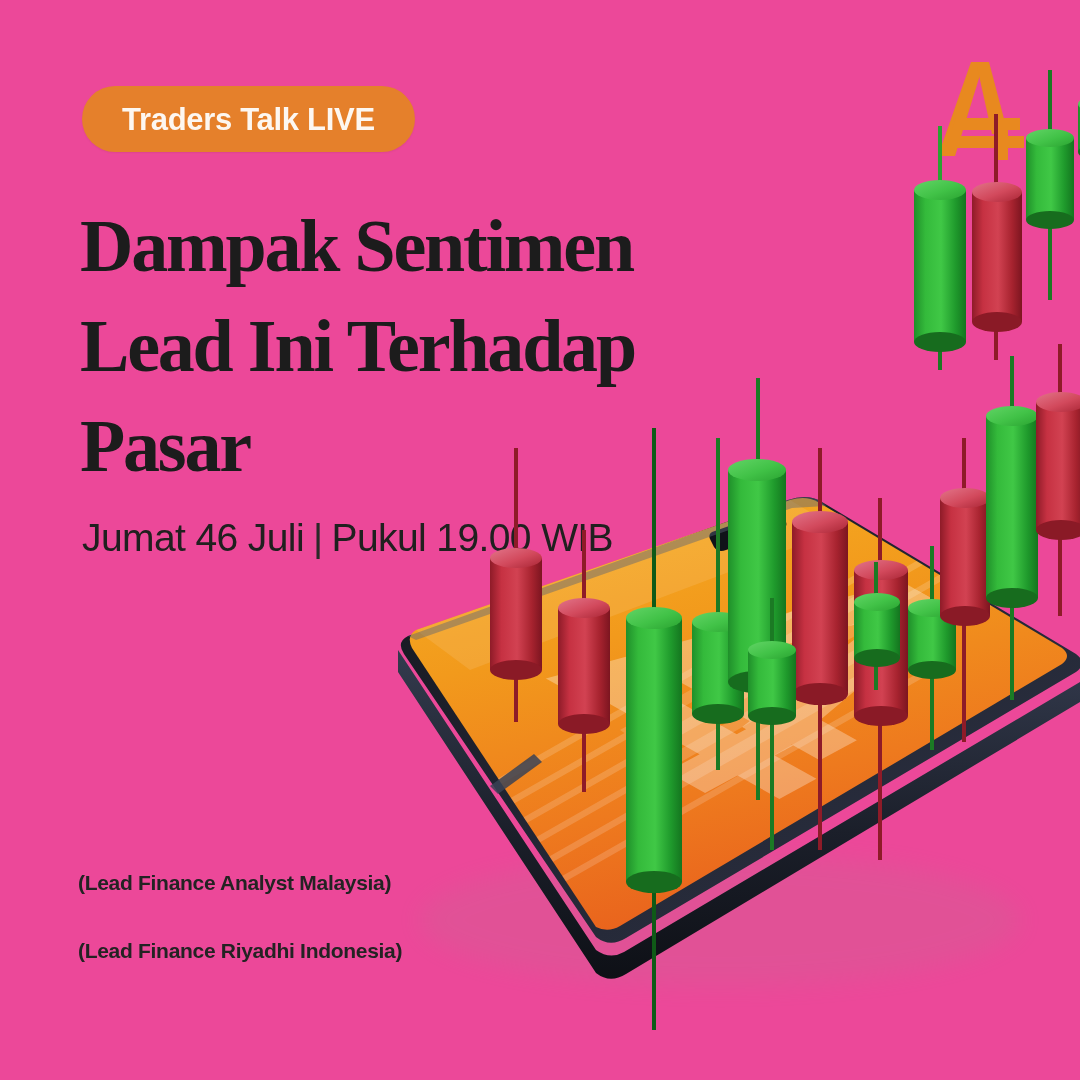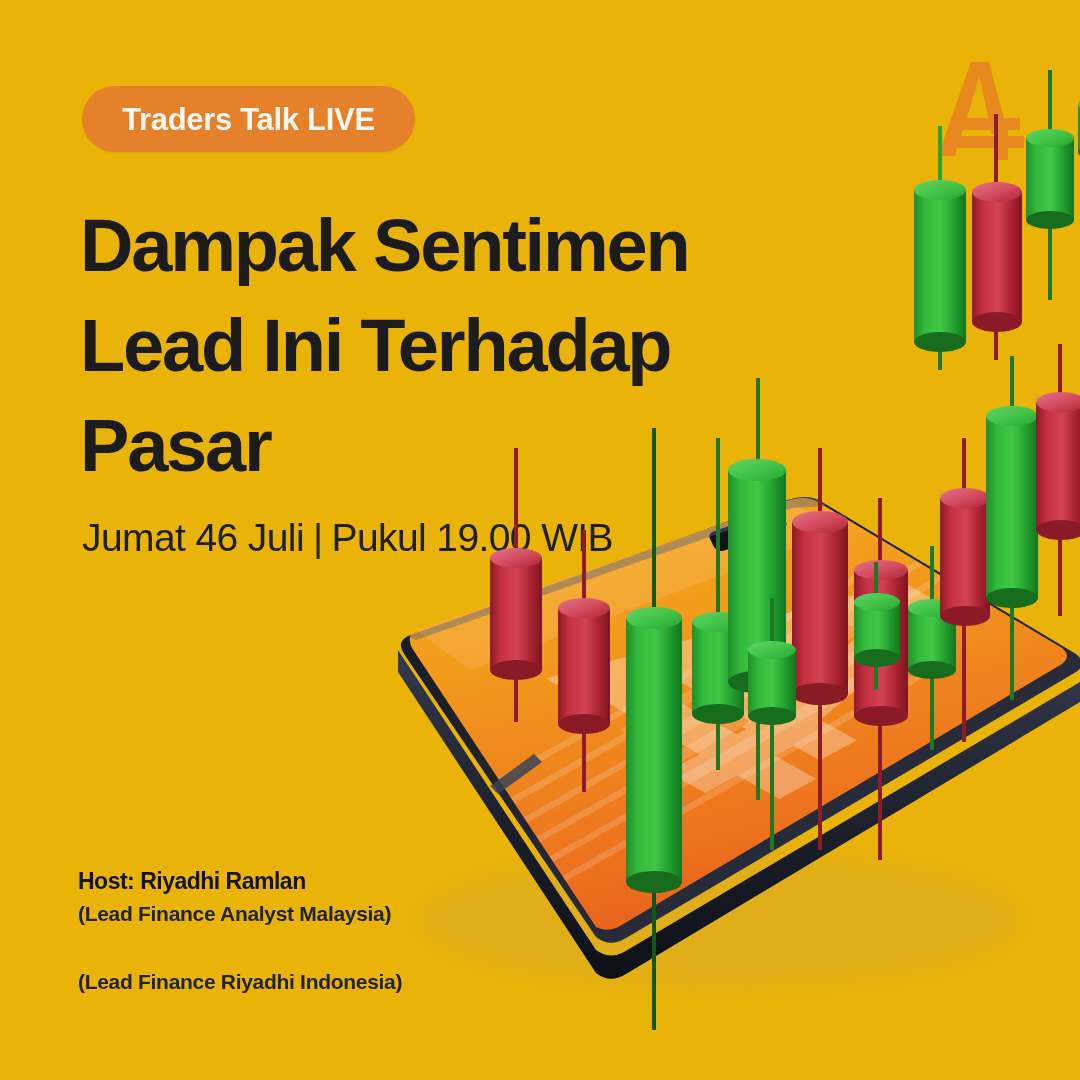--- a/index.html
+++ b/index.html
@@ -2,42 +2,42 @@
 <html><head>
 <meta charset="utf-8">
 <style>
   html,body{margin:0;padding:0;}
   body{
     width:1080px;height:1080px;overflow:hidden;
     background:#F9F4F0;
     font-family:"Liberation Sans",sans-serif;
     position:relative;
   }
-  #card{position:absolute;inset:0;background:#eab308;overflow:hidden;}
+  #card{position:absolute;inset:0;background:#ec4899;overflow:hidden;}
 
   
   #badge{
     position:absolute;left:82px;top:86px;
     height:66px;padding:0 40px;
     display:flex;align-items:center;justify-content:center;
     background:#E5802B;border-radius:40px;
     box-shadow:0 1px 2px rgba(0,0,0,.06);
   }
   #badge span{
     color:#FDF7F1;font-size:31px;font-weight:bold;
     letter-spacing:-.3px;line-height:1;white-space:nowrap;
   }
 
   
   #headline{
     position:absolute;left:80px;top:196px;width:760px;
     color:#1C1C1C;font-size:74px;font-weight:bold;
     line-height:100px;letter-spacing:-2.2px;
   }
-  #headline .l{display:block;white-space:nowrap;}
+  #headline .l{display:block;white-space:nowrap;font-family:Liberation Serif, serif;}
 
   
   #datetime{
     position:absolute;left:82px;top:516px;
     color:#20201F;font-size:39px;font-weight:normal;
     letter-spacing:-.6px;white-space:nowrap;
   }
   #datetime .sep{padding:0 9px;font-weight:300;color:#2A2A28;}
 
   
@@ -335,21 +335,20 @@
         <line x1="252" y1="2" x2="252" y2="212" stroke="#1B7A24" stroke-width="4"></line>
         <rect x="228" y="64" width="48" height="48" fill="url(#grnBody2)"></rect>
         <ellipse cx="252" cy="112" rx="24" ry="9" fill="#176C1E"></ellipse>
         <ellipse cx="252" cy="64" rx="24" ry="9" fill="url(#grnCap2)"></ellipse>
       </g>
     </svg>
   </div>
 
   <div id="credits">
     <div class="cred-block">
-      <div class="cred-name">Host: Riyadhi Ramlan</div>
       <div class="cred-role">(Lead Finance Analyst Malaysia)</div>
     </div>
     <div class="cred-block">
       <div class="cred-role">(Lead Finance Riyadhi Indonesia)</div>
     </div>
   </div>
 
 </div>
 
 </body></html>

